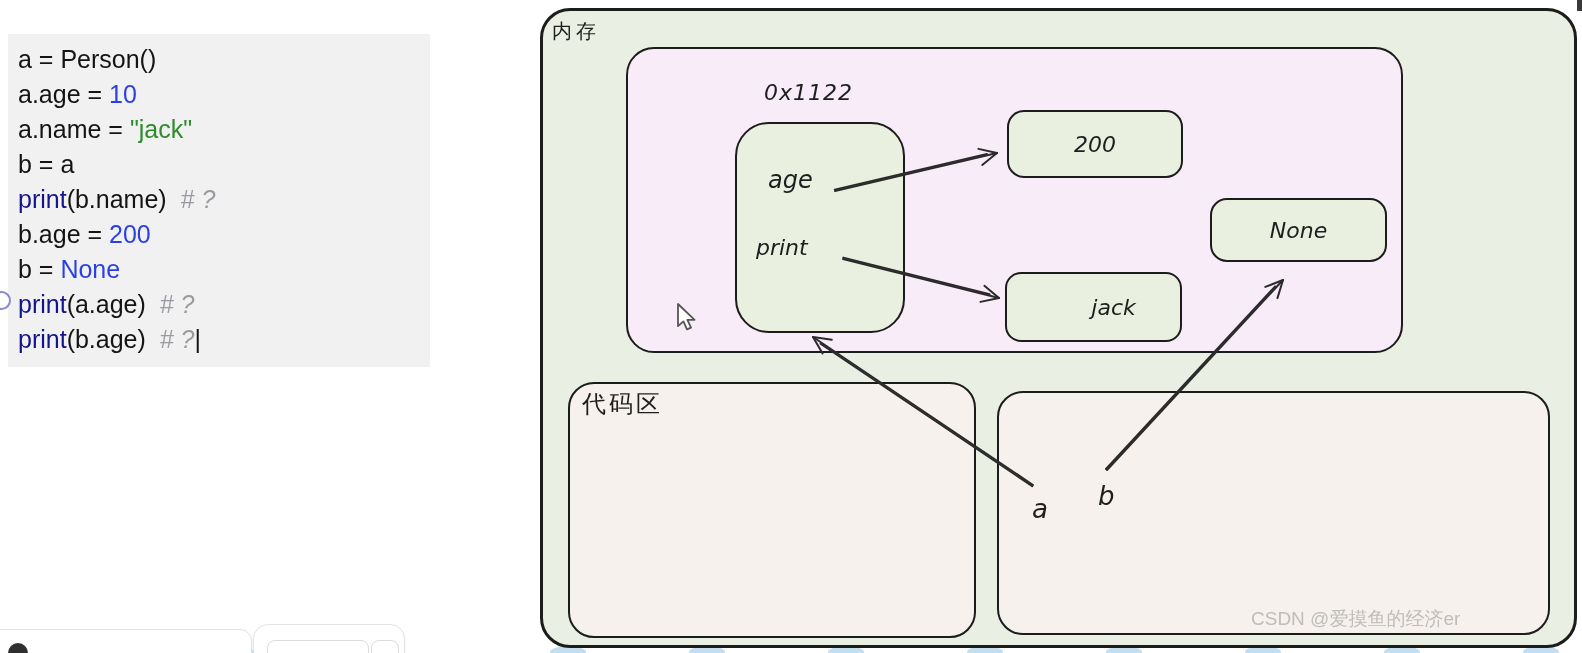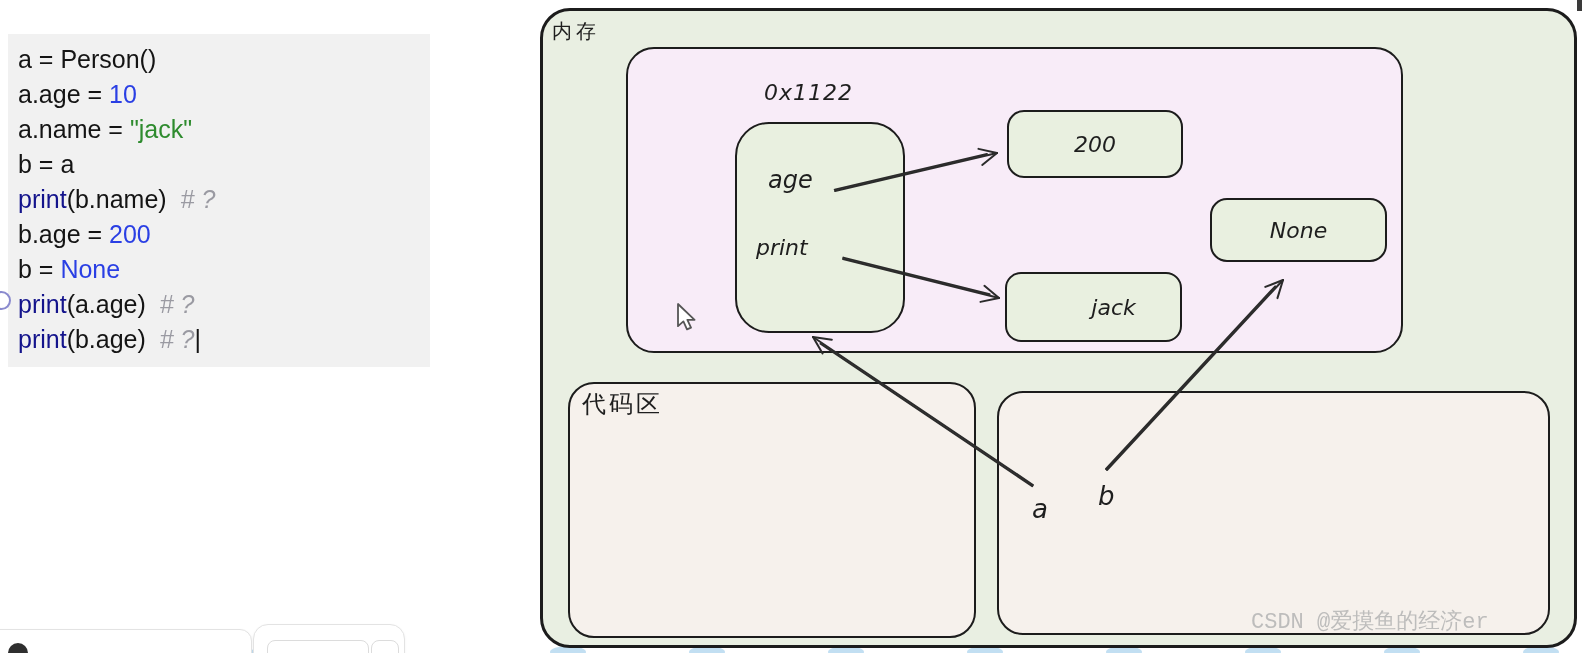--- a/index.html
+++ b/index.html
@@ -53,22 +53,22 @@
   
   #arrows-layer { position:absolute; left:0; top:0; z-index:5; pointer-events:none; }
   #arrows-layer line { stroke:var(--arrow, #2b2b2b); stroke-width:2; stroke-linecap:round; }
 
   
   .mouse-cursor { position:absolute; left:676px; top:303px; z-index:6; }
 
   
   .watermark {
     position:absolute; left:1251px; top:606px; z-index:7;
-    font-size:22px; color:var(--watermark, #b4b4b4); opacity:0.85;
-    white-space:nowrap; font-family:Liberation Mono, monospace;
+    font-size:19px; color:var(--watermark, #b4b4b4); opacity:0.85;
+    white-space:nowrap; font-family:Liberation Sans, sans-serif;
   }
 
   
   .panel { position:absolute; background:#fff; border:1px solid #e3e3e3; box-shadow:0 1px 3px rgba(0,0,0,0.05); z-index:2; }
   #panel-a { left:-14px; top:629px; width:264px; height:44px; border-radius:12px; }
   #panel-a-dot { position:absolute; left:8px; top:643px; width:20px; height:20px; border-radius:50%; background:#2f2f2f; z-index:3; }
   #panel-b { left:253px; top:624px; width:150px; height:42px; border-radius:15px; }
   .mini-btn { position:absolute; top:640px; height:26px; background:#fff; border:1.5px solid #dcdcdc; border-radius:8px; z-index:3; }
   #panel-b-r1 { left:267px; width:100px; }
   #panel-b-r2 { left:371px; width:26px; }

